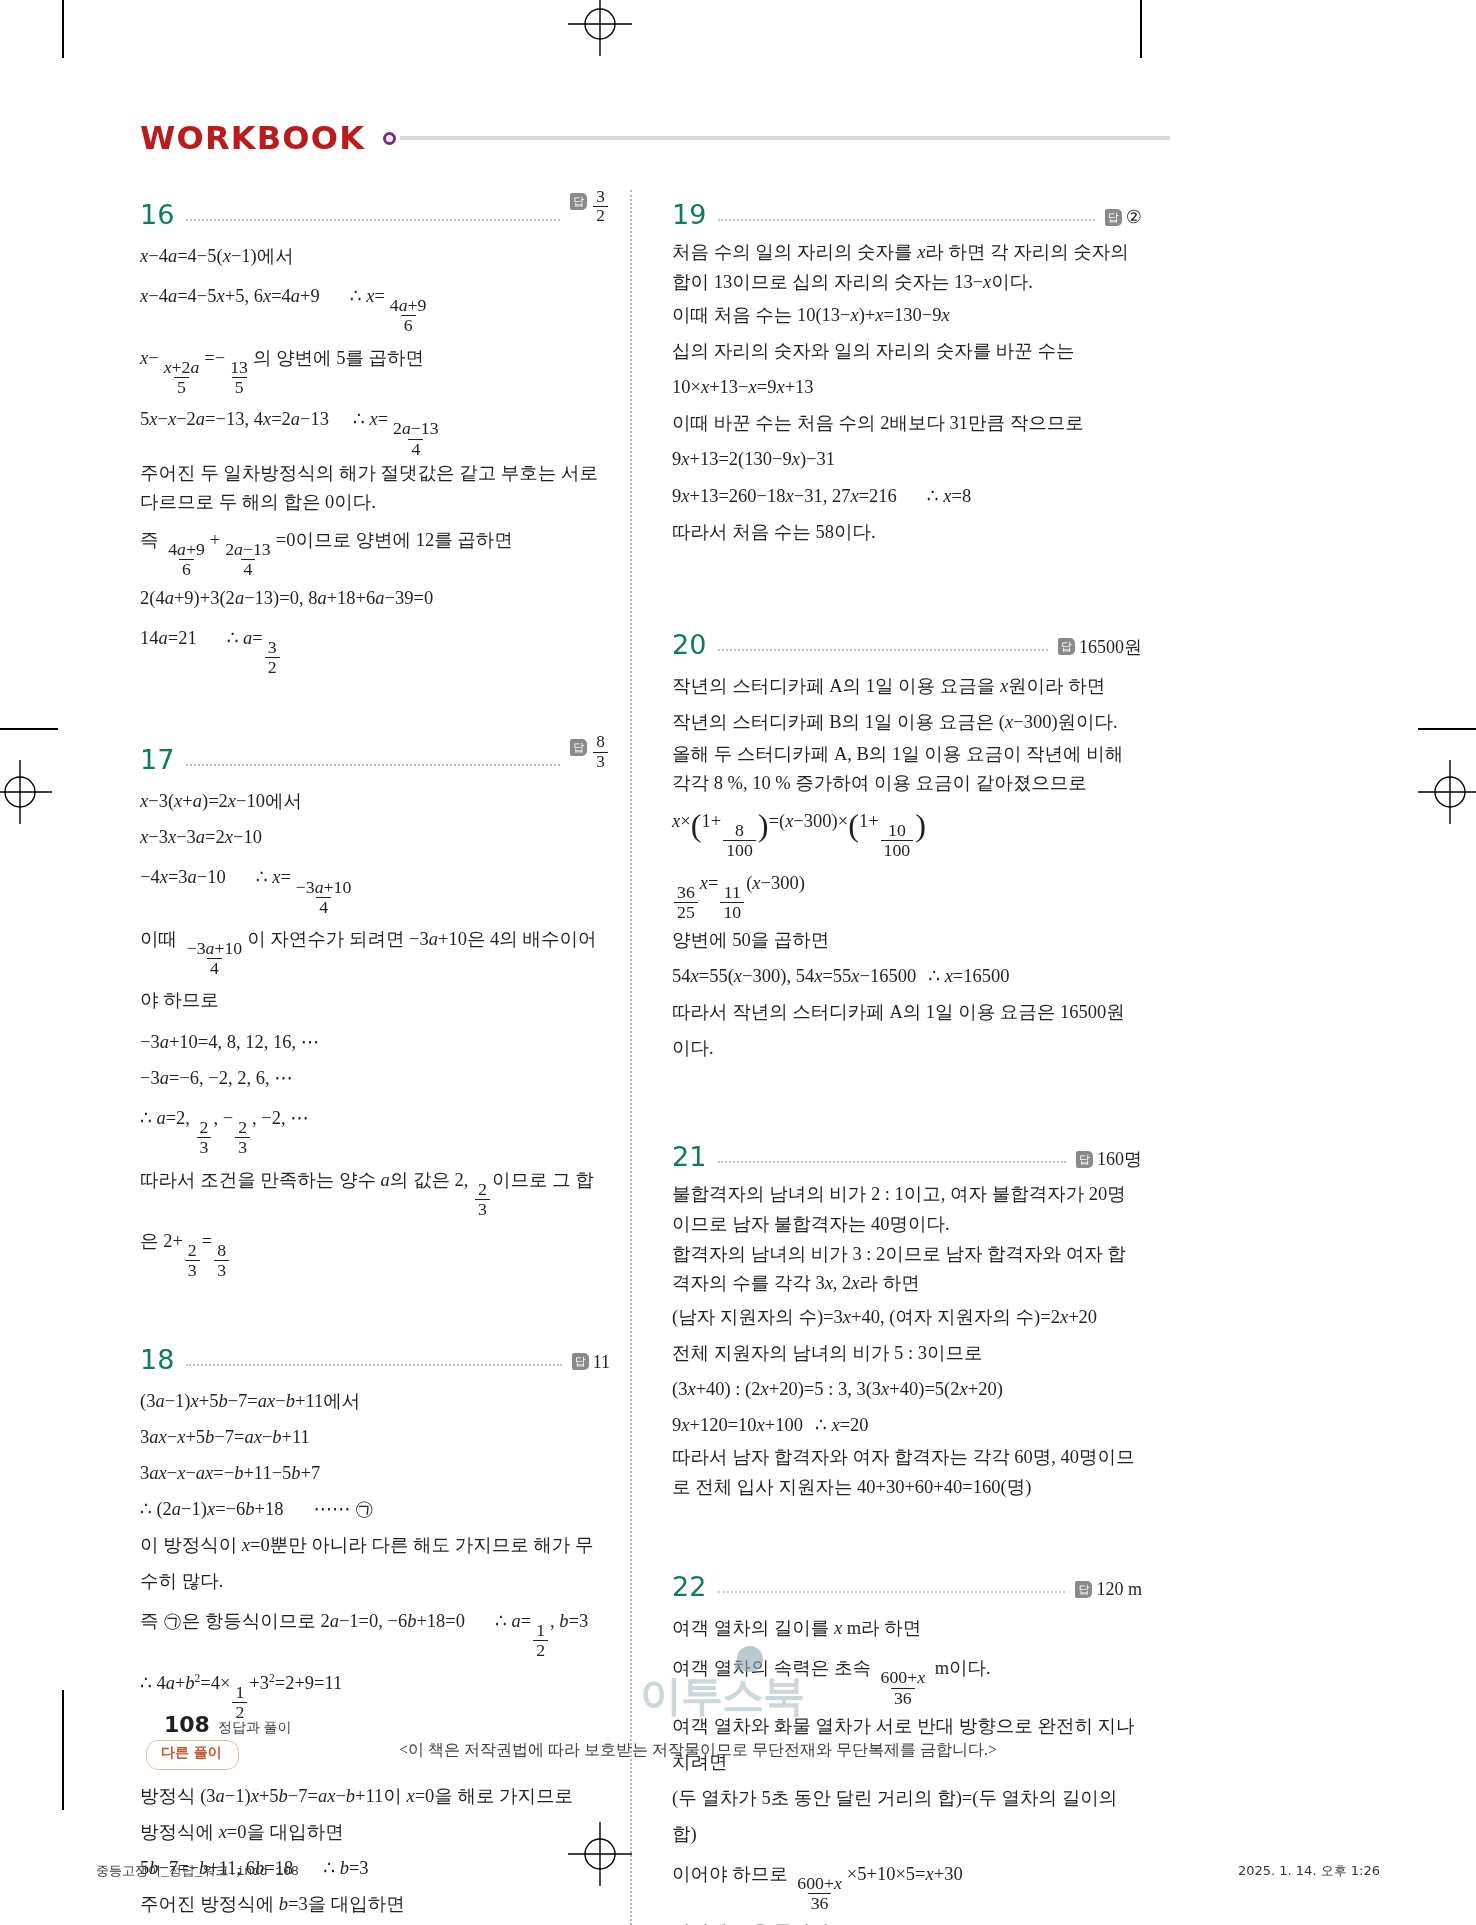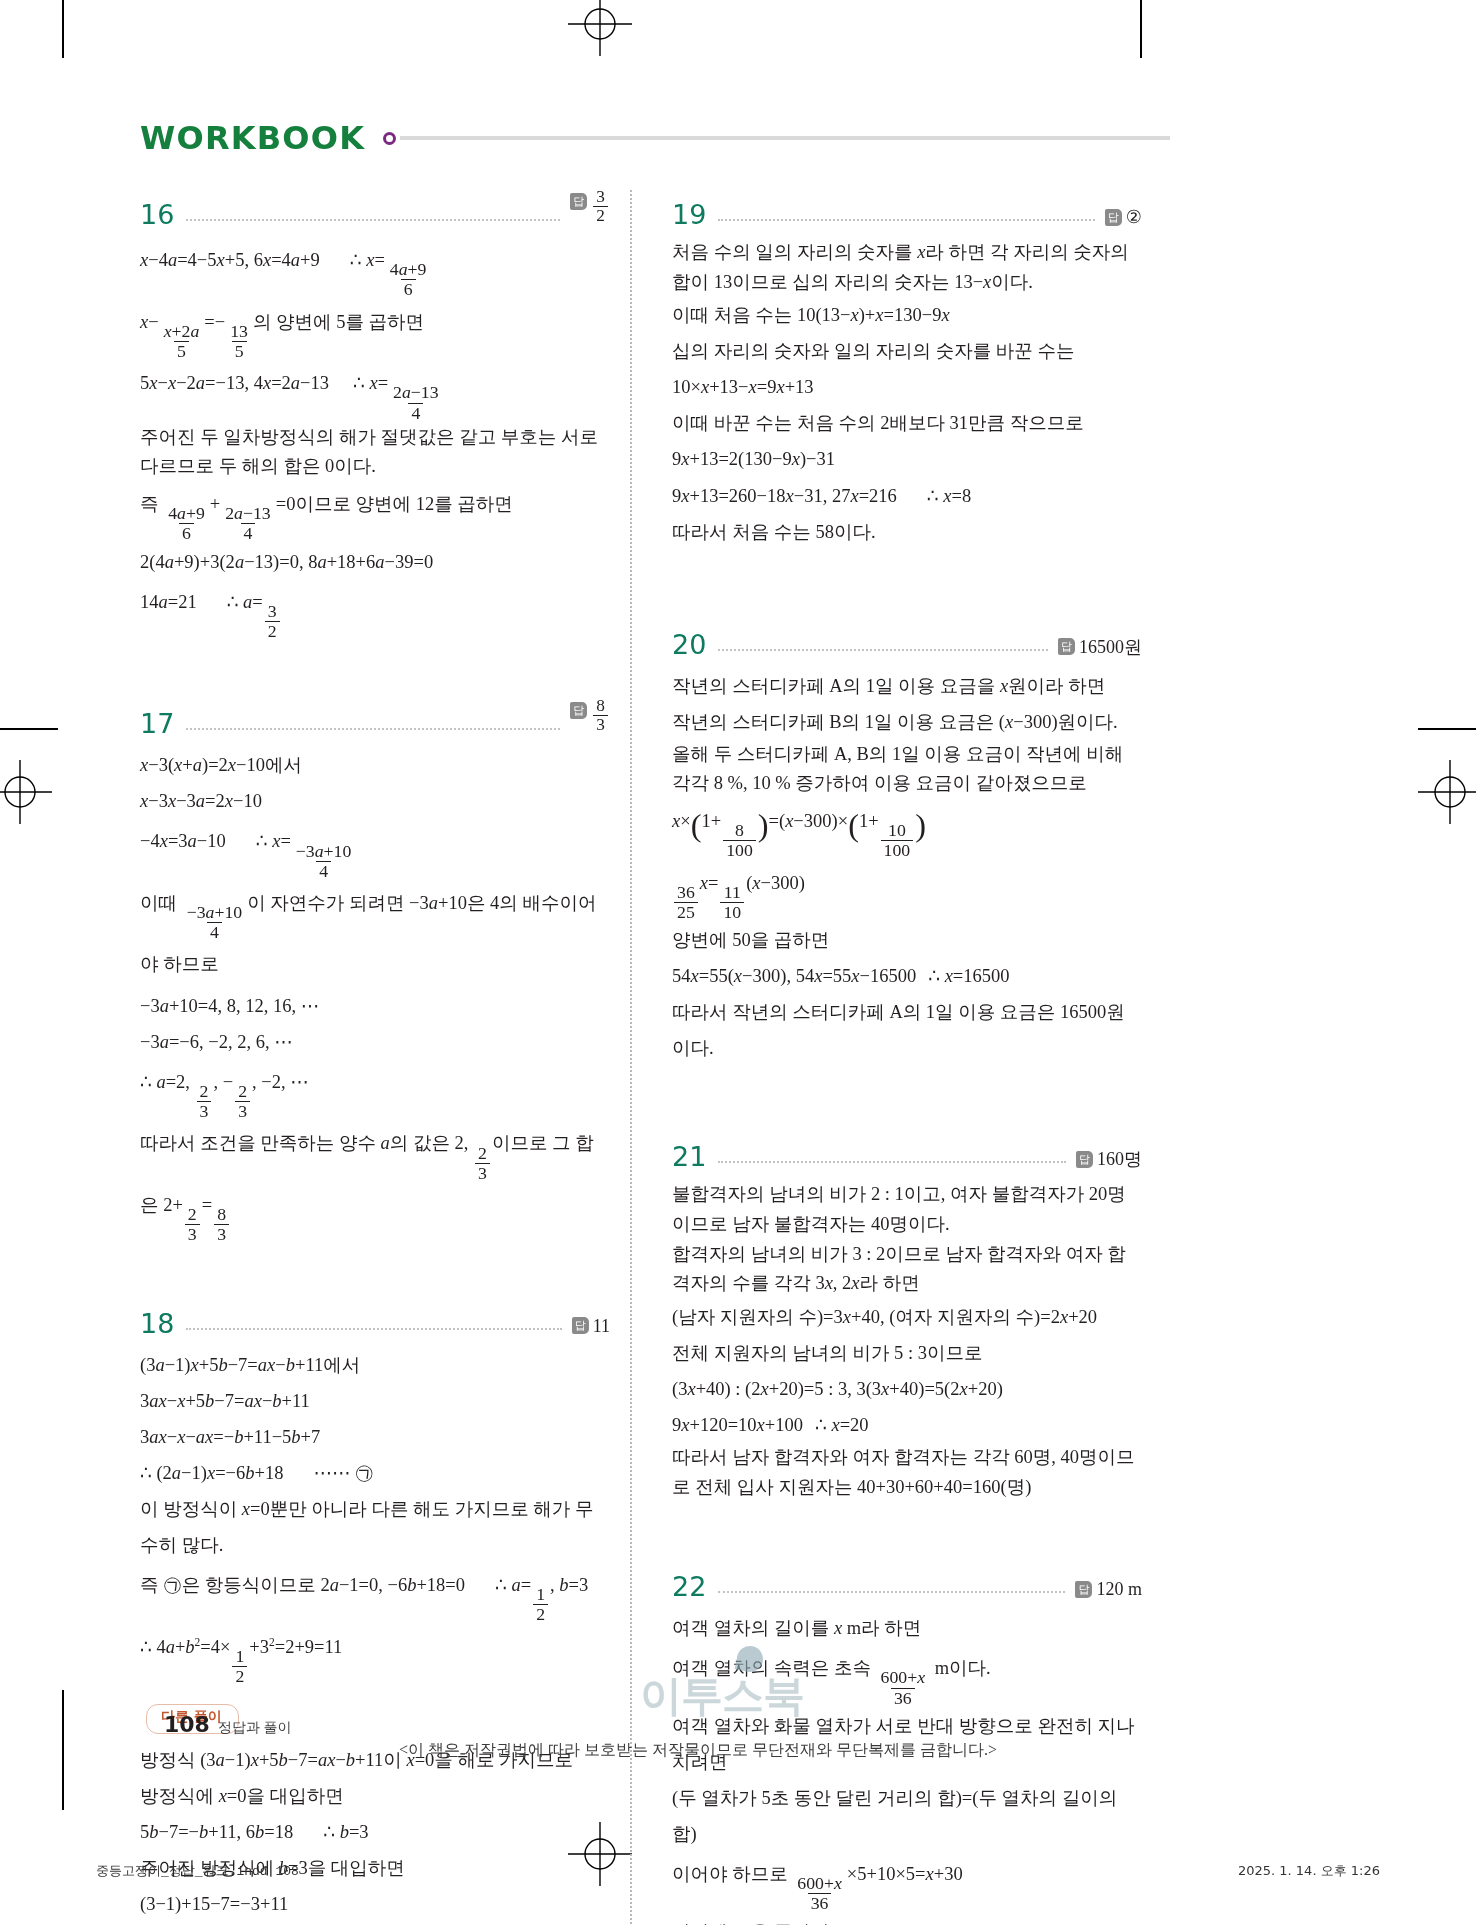--- a/index.html
+++ b/index.html
@@ -23,21 +23,21 @@
     width:1030px;
   }
 
   
   .wb-header { display:flex; align-items:center; height:56px; }
   .wb-title {
     font-family:"DejaVu Sans", sans-serif;
     font-weight:bold;
     font-size:32px;
     letter-spacing:1.2px;
-    color:#15803d;
+    color:#b91c1c;
   }
   .wb-dot {
     width:13px; height:13px;
     border:3px solid #7b2a82;
     border-radius:50%;
     margin-left:18px;
     box-sizing:border-box;
     flex:0 0 auto;
   }
   .wb-rule { flex:1 1 auto; height:4px; background:#d9d9d9; margin-left:4px; }
@@ -251,20 +251,21 @@
           <span class="prob-dots"></span>
           <span class="ans">
             <span class="ans-badge">답</span>
             <span class="ans-val"><span class="frac">
                   <span class="num">3</span>
                   <span class="den">2</span>
                 </span></span>
           </span>
         </div>
         <div class="body">
+          <p class="line"><i class="v">x</i>−4<i class="v">a</i>=4−5(<i class="v">x</i>−1)에서</p>
           <p class="line tall"><i class="v">x</i>−4<i class="v">a</i>=4−5<i class="v">x</i>+5, 6<i class="v">x</i>=4<i class="v">a</i>+9<span class="gapR"></span>∴ <i class="v">x</i>=<span class="frac">
                 <span class="num">4<i class="v">a</i>+9</span>
                 <span class="den">6</span>
               </span></p>
           <p class="line tall"><i class="v">x</i>−<span class="frac">
                 <span class="num"><i class="v">x</i>+2<i class="v">a</i></span>
                 <span class="den">5</span>
               </span>=−<span class="frac">
                 <span class="num">13</span>
                 <span class="den">5</span>

